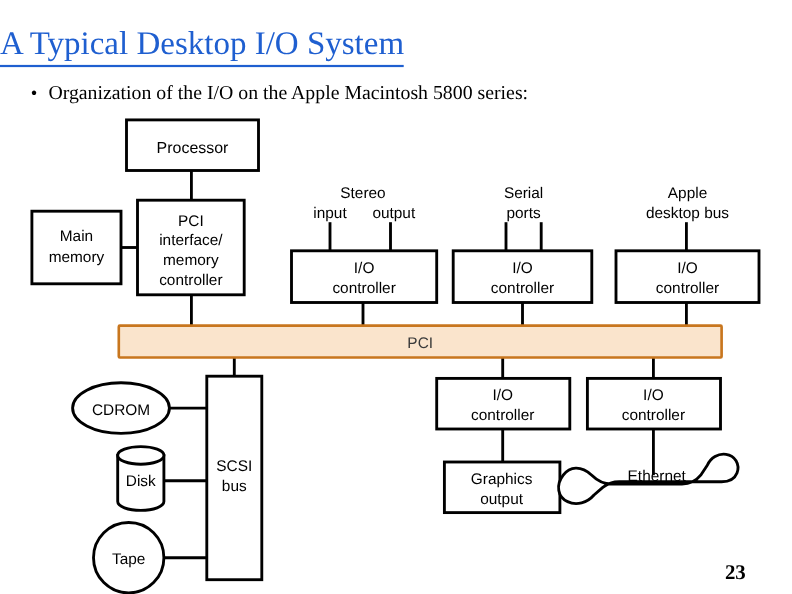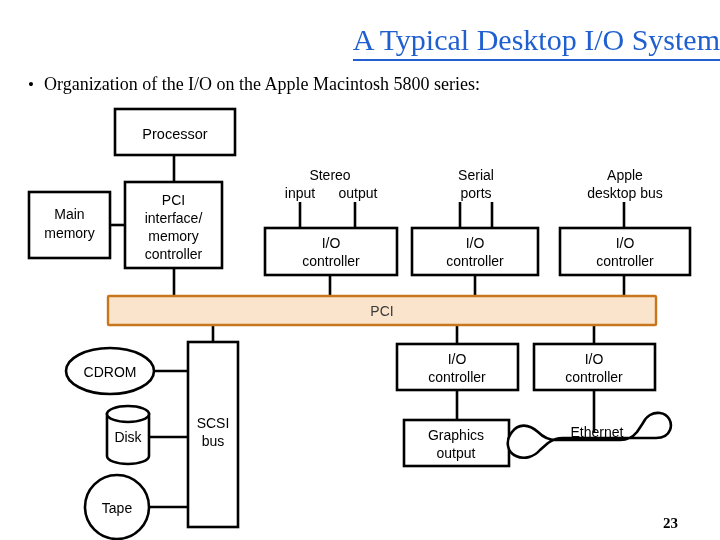--- a/index.html
+++ b/index.html
@@ -23,21 +23,21 @@
     height: 540px;
     background: #ffffff;
   }
 
   
   .slide-title {
     position: absolute;
     left: 0;
     top: 22px;
     width: 720px;
-    text-align: right;
+    text-align: left;
     font-family: "Liberation Serif", "DejaVu Serif", serif;
     font-size: 30px;
     line-height: 36px;
     color: #1F5FD0;
     letter-spacing: 0px;
   }
   .slide-title .tt {
     border-bottom: 2px solid #1F5FD0;
     padding-bottom: 1px;
     display: inline-block;
@@ -74,21 +74,21 @@
     height: 540px;
   }
   #diagram svg { display: block; }
 
   
   .page-number {
     position: absolute;
     right: 42px;
     bottom: 8px;
     font-family: "Liberation Serif", "DejaVu Serif", serif;
-    font-size: 15px;
+    font-size: 19px;
     font-weight: bold;
     color: #000000;
   }
 </style>
 </head>
 <body>
 
 <div id="slide">
 
   <div class="slide-title">

